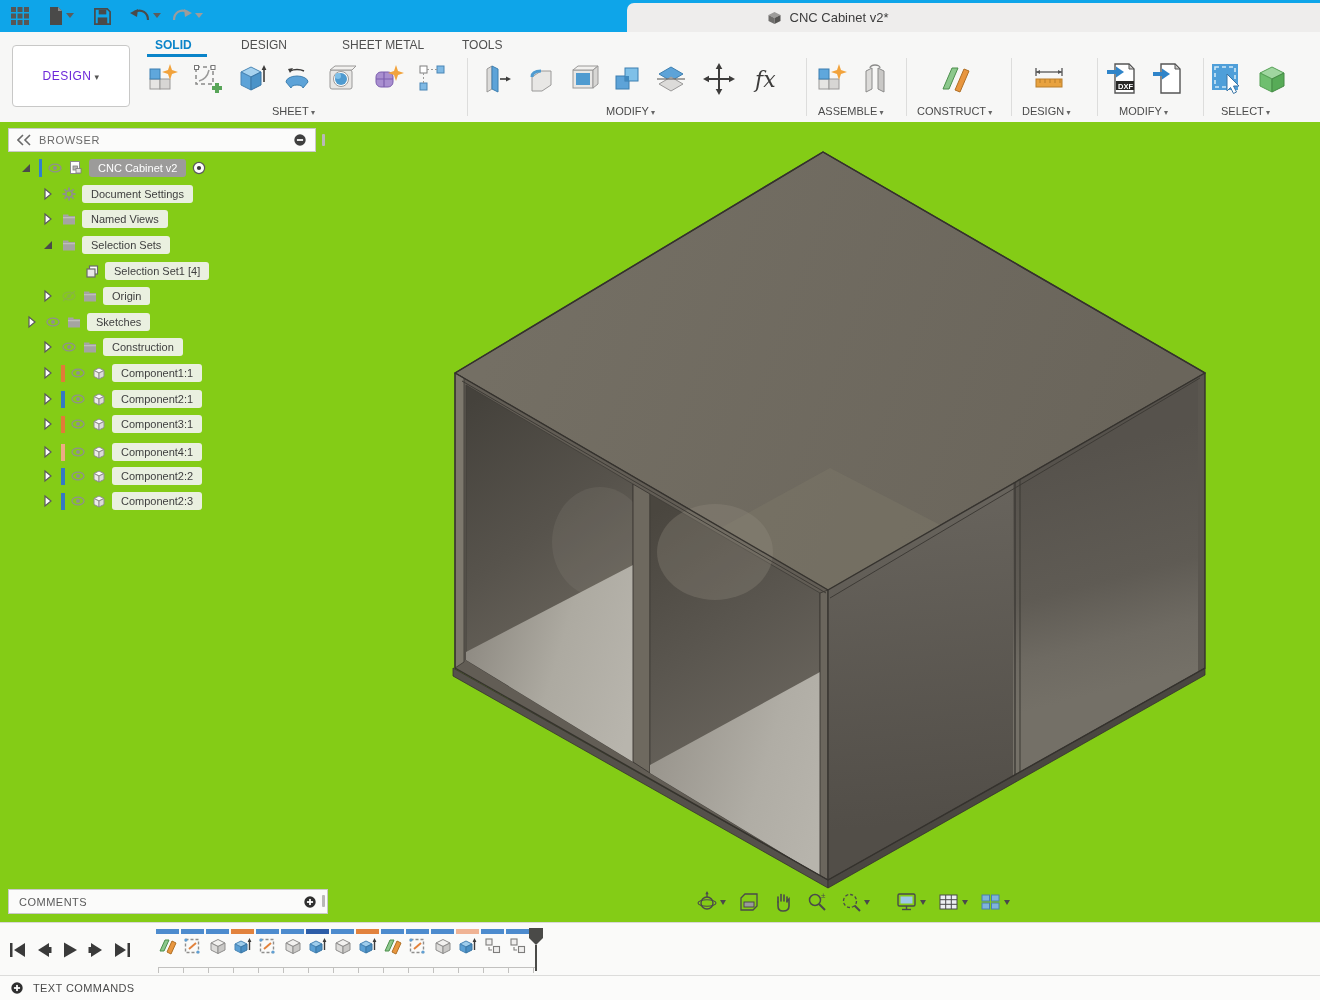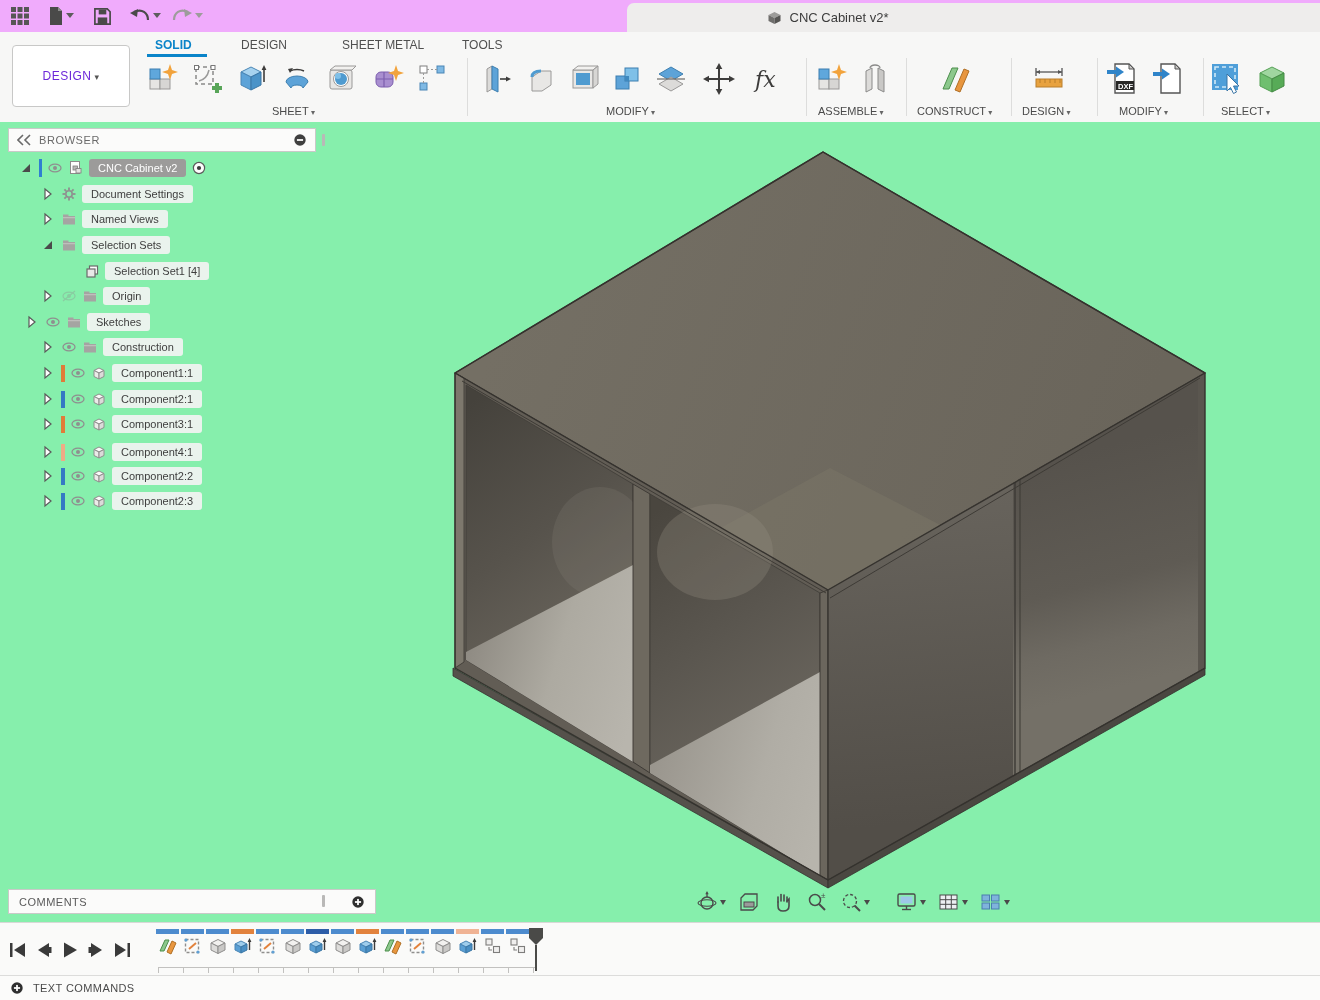--- a/index.html
+++ b/index.html
@@ -2,21 +2,21 @@
 <html><head>
 <meta charset="utf-8">
 <style>
   html,body{margin:0;padding:0;}
   body{width:1320px;height:1000px;position:relative;overflow:hidden;
        font-family:"Liberation Sans",sans-serif;background:#e5e4e1;color:#3c3c3c;}
   .abs{position:absolute;}
   svg{display:block;}
 
   
-  #topbar{left:0;top:0;width:1320px;height:32px;background:#f0abfc;}
+  #topbar{left:0;top:0;width:1320px;height:32px;background:#0ea5e9;}
   .qicon{position:absolute;top:5px;width:24px;height:22px;display:flex;align-items:center;justify-content:center;cursor:pointer;}
   .caret{position:absolute;top:13px;width:0;height:0;border-left:4px solid transparent;border-right:4px solid transparent;border-top:5px solid #5c5c5c;}
   .caret.dim{border-top-color:#9d9c9b;}
   #doc-tab{left:627px;top:3px;width:693px;height:29px;background:#eeedec;border-top-left-radius:7px;}
   #title-wrap{left:627px;top:3px;width:400px;height:29px;display:flex;align-items:center;justify-content:center;gap:7px;}
   #doc-title{font-size:13px;color:#3c3c3c;}
 
   
   #ribbon{left:0;top:32px;width:1320px;height:90px;background:#f7f7f6;border-bottom:1px solid #c6c6c5;}
   #design-btn{left:12px;top:13px;width:116px;height:60px;background:#fff;border:1px solid #c8c8c7;border-radius:4px;
@@ -24,37 +24,37 @@
   #design-btn .lbl::after{content:" \25BE";font-size:9px;color:#555;}
   .rtab{position:absolute;top:6px;height:18px;font-size:12px;color:#4f4f4f;cursor:pointer;white-space:nowrap;}
   .rtab.active{color:#0a84c9;font-weight:bold;}
   #tab-underline{left:147px;top:22px;width:60px;height:3px;background:#0a84c9;}
   .ric{position:absolute;top:28px;width:38px;height:38px;display:flex;align-items:center;justify-content:center;cursor:pointer;border-radius:3px;}
   .glabel{position:absolute;top:73px;font-size:11px;color:#4a4a4a;cursor:pointer;white-space:nowrap;}
   .glabel::after{content:" \25BE";font-size:8px;color:#666;}
   .gdiv{position:absolute;top:26px;width:1px;height:58px;background:#dddddc;}
 
   
-  #viewport{left:0;top:122px;width:1320px;height:800px;background:#86efac;}
+  #viewport{left:0;top:122px;width:1320px;height:800px;background:#84cc16;}
 
   
   #browser-head{left:8px;top:6px;width:308px;height:24px;background:#fbfbfa;border:1px solid #c9c9c8;
       display:flex;align-items:center;gap:8px;padding:0 8px;box-sizing:border-box;}
   #browser-head .htxt{font-size:11px;color:#6a6a6a;letter-spacing:.6px;flex:1;}
   .gripper{position:absolute;width:3px;height:12px;background:#b9b8b7;border-radius:1px;}
   .brow{position:absolute;left:8px;height:22px;display:flex;align-items:center;gap:5px;}
   .chip{background:rgba(243,243,242,.92);padding:3px 9px;font-size:11px;color:#3e3e3e;border-radius:3px;white-space:nowrap;}
   .chip.sel{background:#9c9b9a;color:#fff;}
   .cbar{width:4px;height:17px;}
   .cbar[data-color="blue"]{background:#3579c4;}
   .cbar[data-color="orange"]{background:#e07b39;}
   .cbar[data-color="salmon"]{background:#eeab85;}
 
   
-  #comments{left:8px;top:767px;width:368px;height:25px;background:#fbfbfa;border:1px solid #c9c9c8;
+  #comments{left:8px;top:767px;width:320px;height:25px;background:#fbfbfa;border:1px solid #c9c9c8;
       display:flex;align-items:center;padding:0 10px;box-sizing:border-box;gap:8px;}
   #comments .htxt{font-size:11px;color:#5a5a5a;letter-spacing:.5px;flex:1;}
 
   
   #navbar{left:693px;top:766px;height:28px;display:flex;align-items:center;gap:6px;}
   .nico{display:flex;align-items:center;cursor:pointer;padding:2px;}
 
   
   #tl-strip{left:0;top:922px;width:1320px;height:53px;background:#fafaf9;border-top:1px solid #d8d8d7;}
   .pico{position:absolute;top:16px;width:24px;height:22px;display:flex;align-items:center;justify-content:center;cursor:pointer;}

